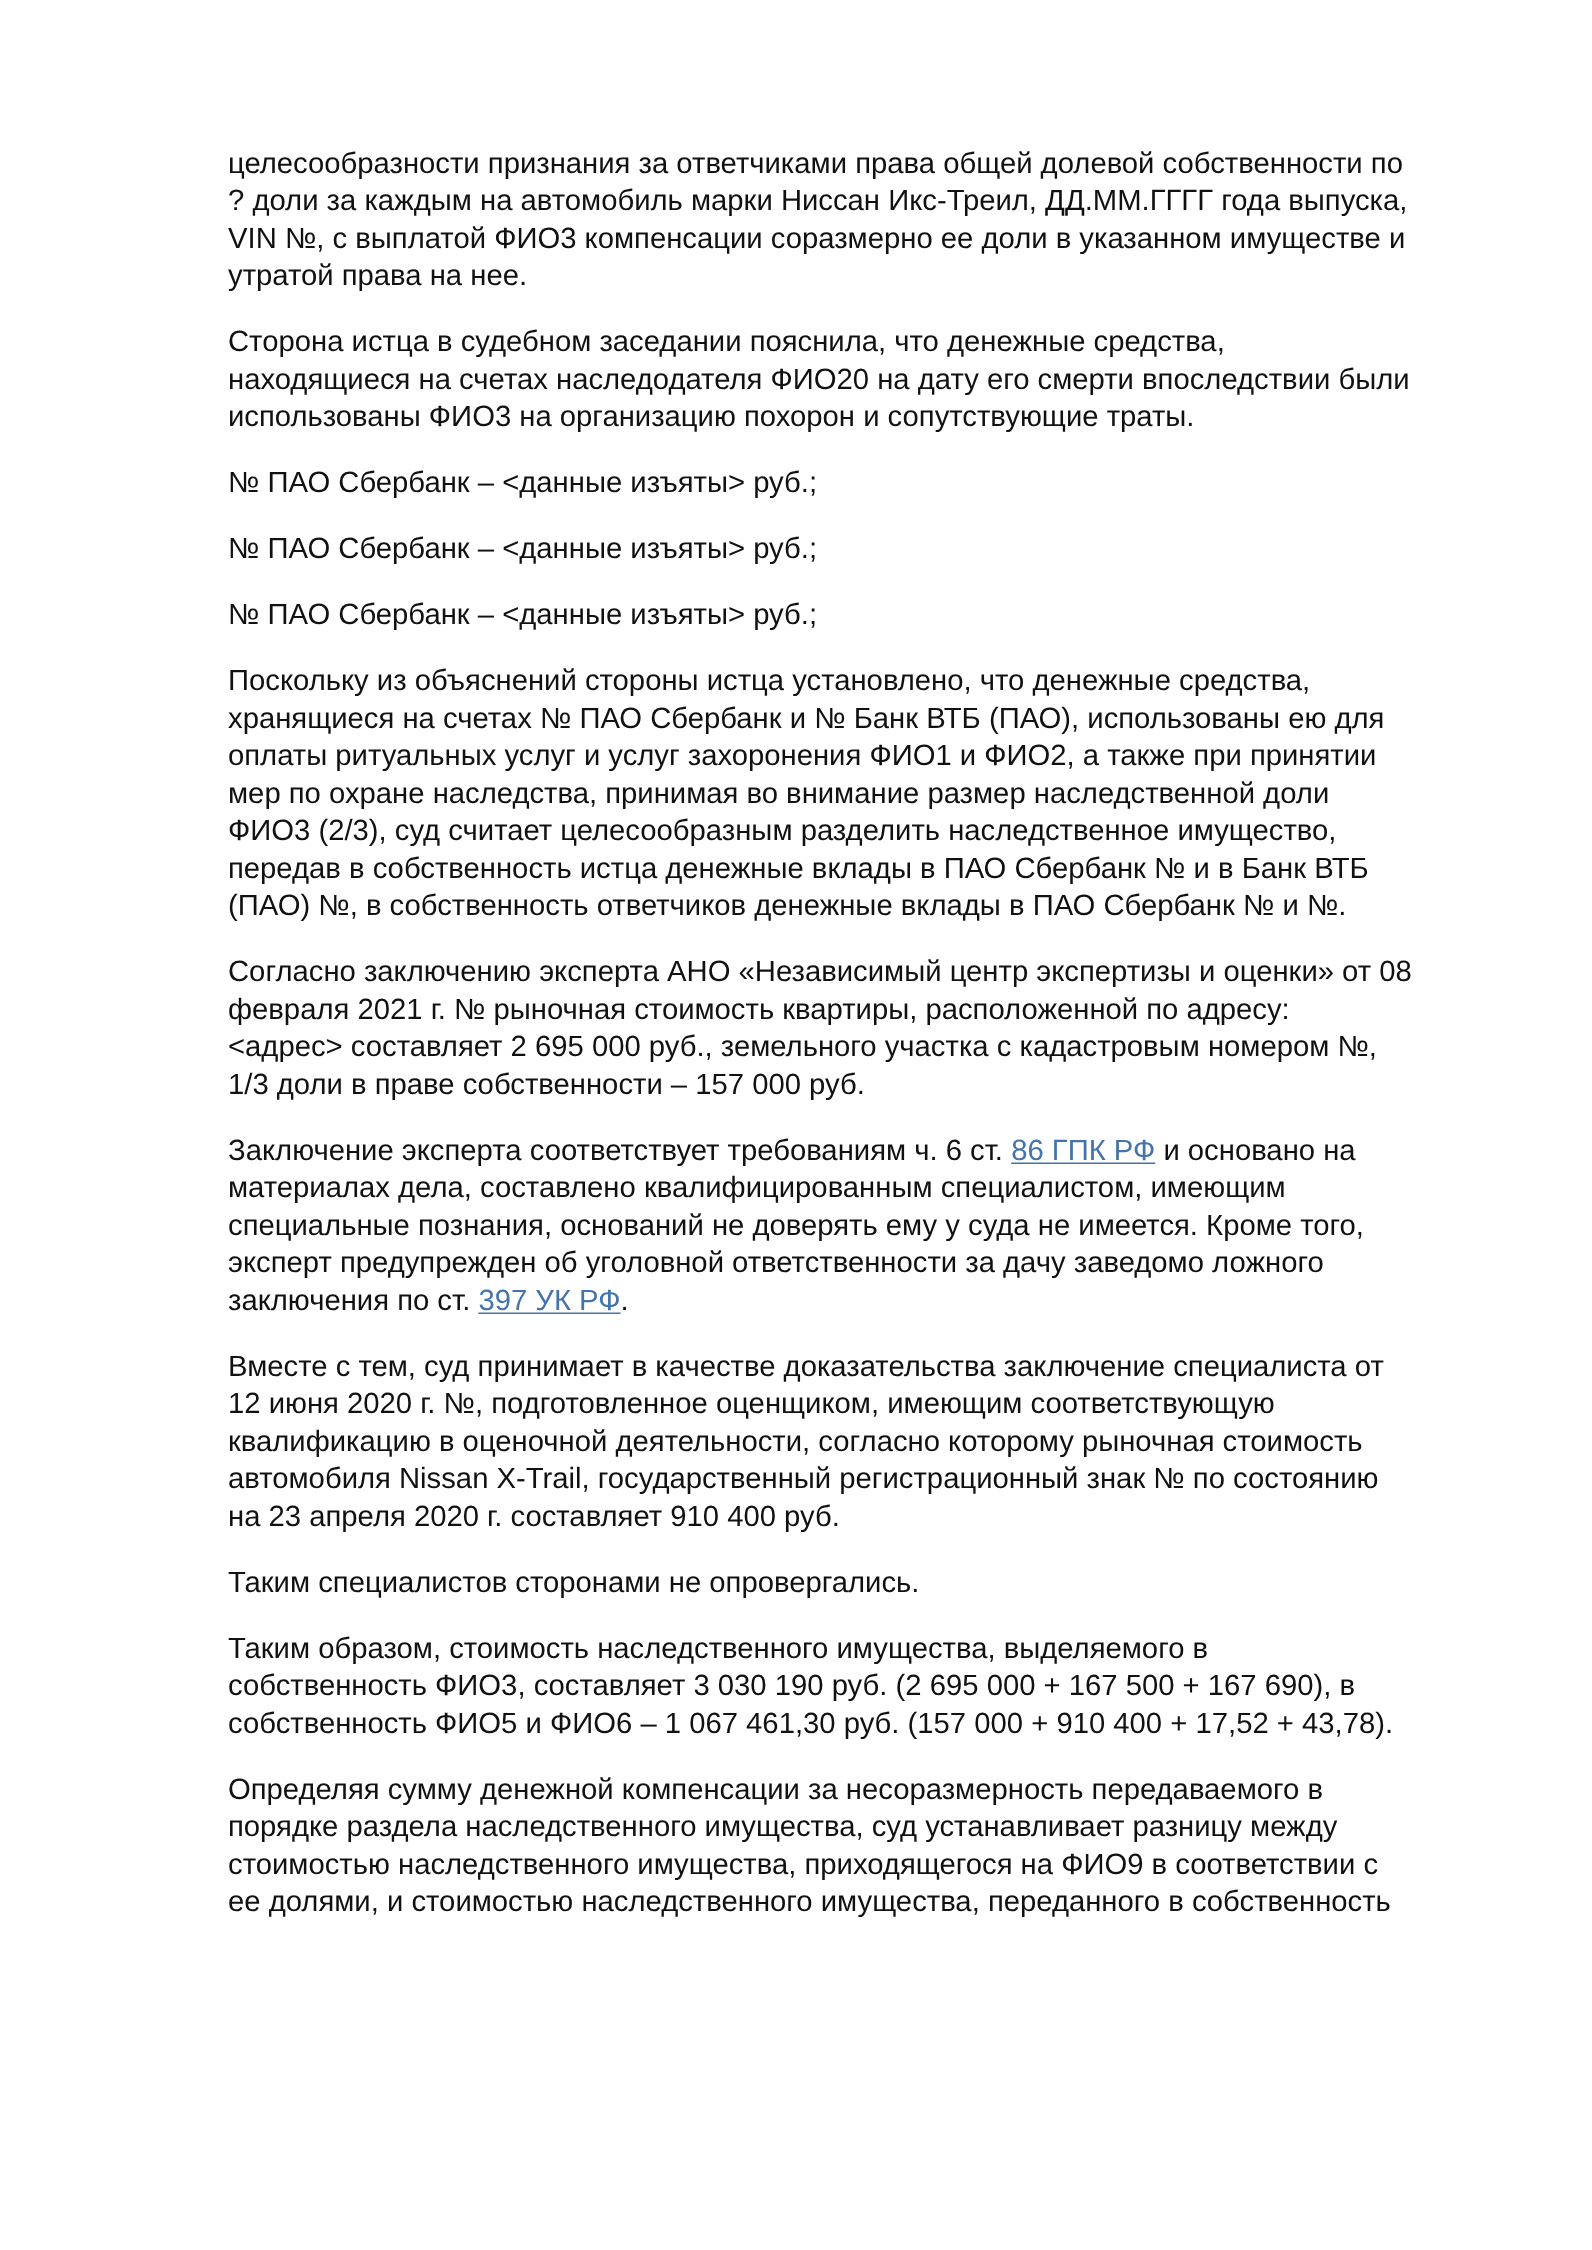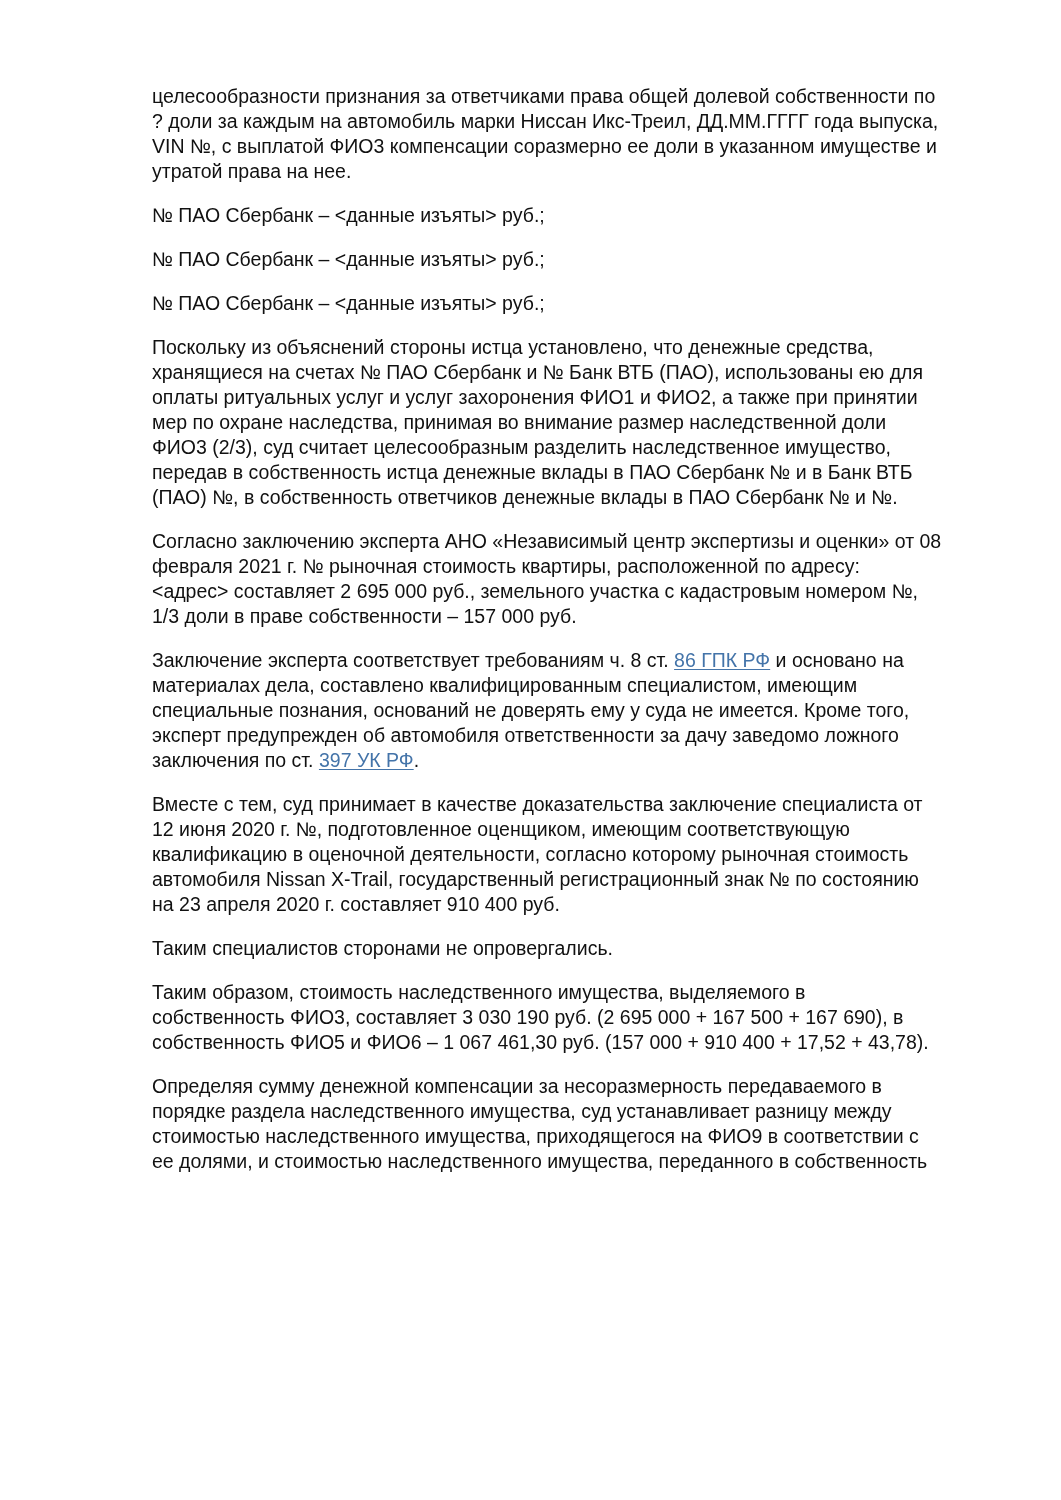--- a/index.html
+++ b/index.html
@@ -14,21 +14,21 @@
     font-family: "Liberation Sans", "DejaVu Sans", sans-serif;
   }
   .page {
     position: absolute;
     inset: 0;
     background: var(--page-bg, #ffffff);
   }
   .content {
     position: absolute;
     left: 152px;
-    top: 84px;
+    top: 97px;
     width: 882px;
     color: var(--text-color, #111111);
     font-size: 19.5px;
     line-height: 25px;
     text-align: left;
   }
   p.para {
     margin: 0 0 19px 0;
     white-space: pre-line;
   }
@@ -41,38 +41,41 @@
 </style>
 </head>
 <body>
 
 <div class="page">
   <main class="content" id="document-content">
       <p class="para"><span>целесообразности признания за ответчиками права общей долевой собственности по
 ? доли за каждым на автомобиль марки Ниссан Икс-Треил, ДД.ММ.ГГГГ года выпуска,
 VIN №, с выплатой ФИО3 компенсации соразмерно ее доли в указанном имуществе и
 утратой права на нее.</span></p>
+      <p class="para"><span>Сторона истца в судебном заседании пояснила, что денежные средства,
+находящиеся на счетах наследодателя ФИО20 на дату его смерти впоследствии были
+использованы ФИО3 на организацию похорон и сопутствующие траты.</span></p>
       <p class="para"><span>№ ПАО Сбербанк – &lt;данные изъяты&gt; руб.;</span></p>
       <p class="para"><span>№ ПАО Сбербанк – &lt;данные изъяты&gt; руб.;</span></p>
       <p class="para"><span>№ ПАО Сбербанк – &lt;данные изъяты&gt; руб.;</span></p>
       <p class="para"><span>Поскольку из объяснений стороны истца установлено, что денежные средства,
 хранящиеся на счетах № ПАО Сбербанк и № Банк ВТБ (ПАО), использованы ею для
 оплаты ритуальных услуг и услуг захоронения ФИО1 и ФИО2, а также при принятии
 мер по охране наследства, принимая во внимание размер наследственной доли
 ФИО3 (2/3), суд считает целесообразным разделить наследственное имущество,
 передав в собственность истца денежные вклады в ПАО Сбербанк № и в Банк ВТБ
 (ПАО) №, в собственность ответчиков денежные вклады в ПАО Сбербанк № и №.</span></p>
       <p class="para"><span>Согласно заключению эксперта АНО «Независимый центр экспертизы и оценки» от 08
 февраля 2021 г. № рыночная стоимость квартиры, расположенной по адресу:
 &lt;адрес&gt; составляет 2 695 000 руб., земельного участка с кадастровым номером №,
 1/3 доли в праве собственности – 157 000 руб.</span></p>
-      <p class="para"><span>Заключение эксперта соответствует требованиям ч. 8 ст. </span><a class="law-link" href="#">86 ГПК РФ</a><span> и основано на
+      <p class="para"><span>Заключение эксперта соответствует требованиям ч. 6 ст. </span><a class="law-link" href="#">86 ГПК РФ</a><span> и основано на
 материалах дела, составлено квалифицированным специалистом, имеющим
 специальные познания, оснований не доверять ему у суда не имеется. Кроме того,
-эксперт предупрежден об автомобиля ответственности за дачу заведомо ложного
+эксперт предупрежден об уголовной ответственности за дачу заведомо ложного
 заключения по ст. </span><a class="law-link" href="#">397 УК РФ</a><span>.</span></p>
       <p class="para"><span>Вместе с тем, суд принимает в качестве доказательства заключение специалиста от
 12 июня 2020 г. №, подготовленное оценщиком, имеющим соответствующую
 квалификацию в оценочной деятельности, согласно которому рыночная стоимость
 автомобиля Nissan X-Trail, государственный регистрационный знак № по состоянию
 на 23 апреля 2020 г. составляет 910 400 руб.</span></p>
       <p class="para"><span>Таким специалистов сторонами не опровергались.</span></p>
       <p class="para"><span>Таким образом, стоимость наследственного имущества, выделяемого в
 собственность ФИО3, составляет 3 030 190 руб. (2 695 000 + 167 500 + 167 690), в
 собственность ФИО5 и ФИО6 – 1 067 461,30 руб. (157 000 + 910 400 + 17,52 + 43,78).</span></p>

